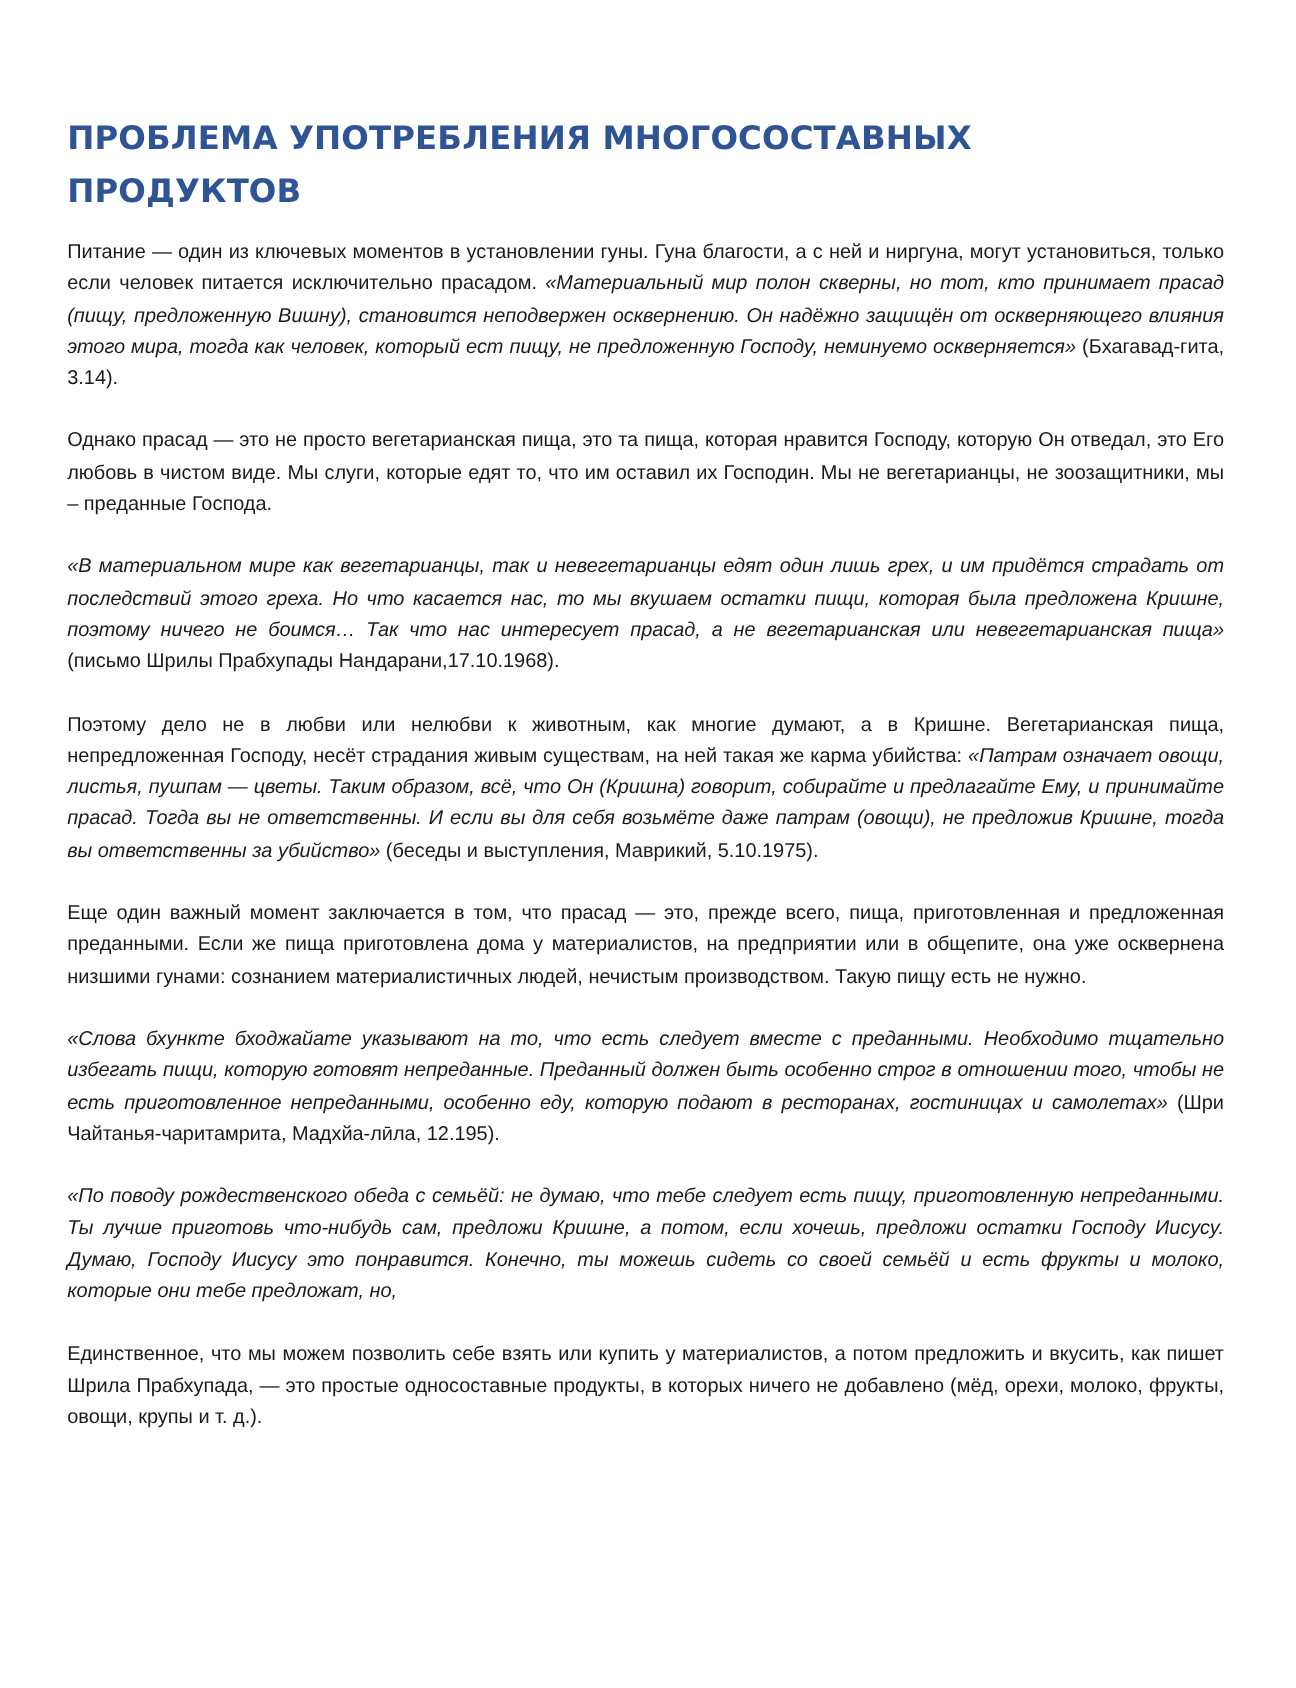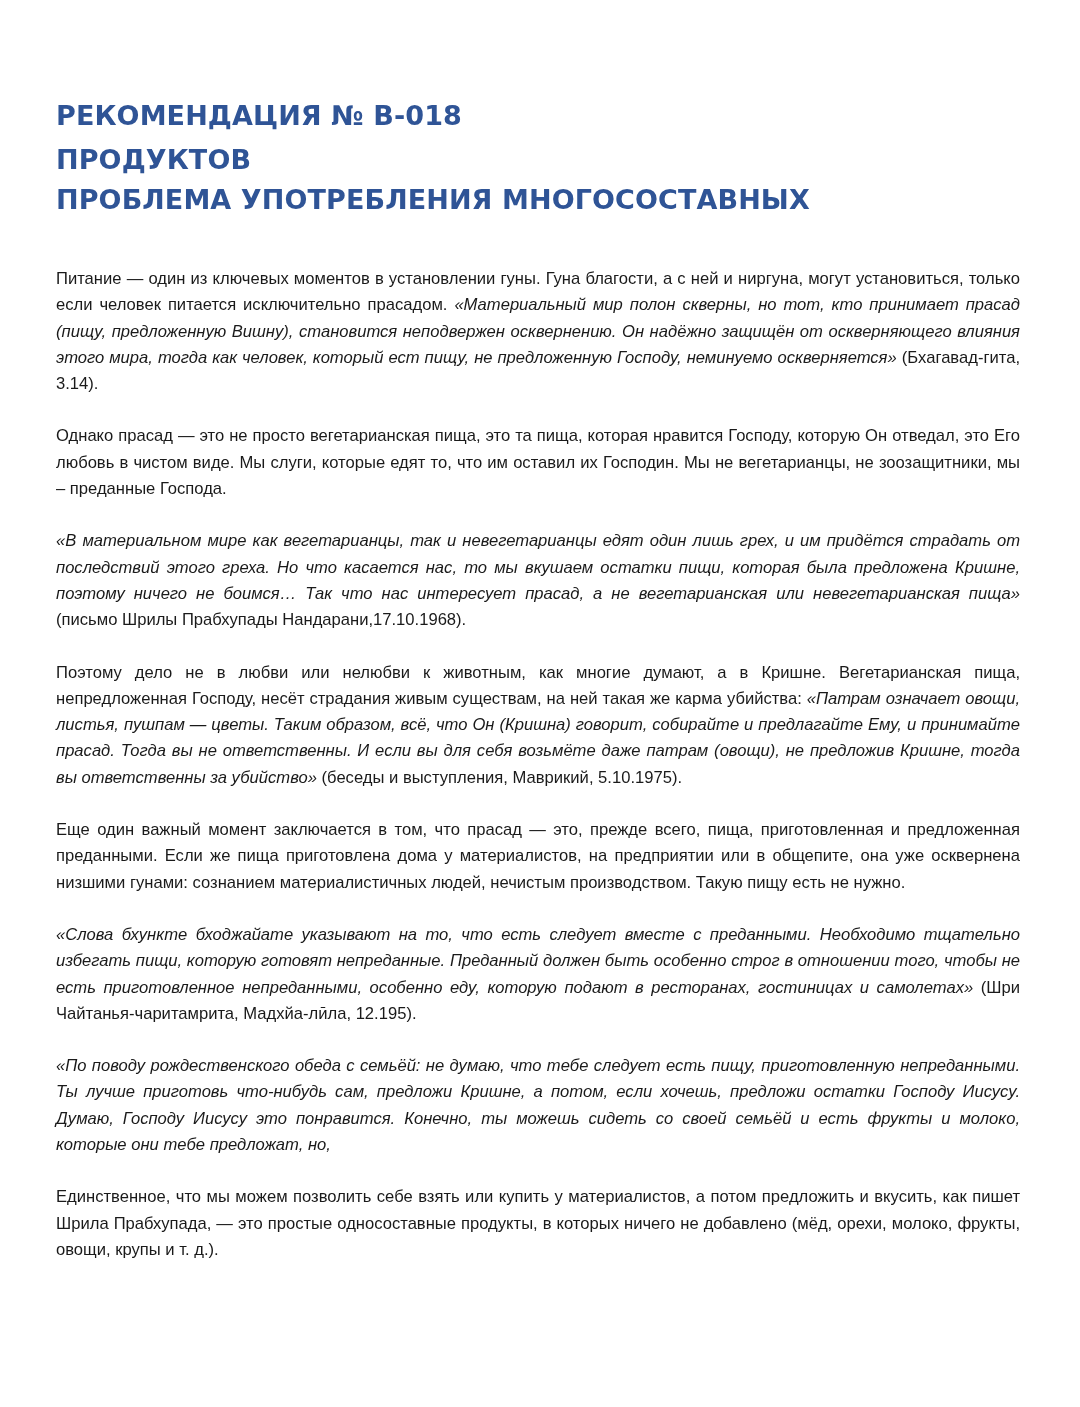--- a/index.html
+++ b/index.html
@@ -28,43 +28,42 @@
       line-height: 40px;
       letter-spacing: 0.1px;
     }
     .title .line {
       display: block;
     }
     .title .line.l3 {
       margin-top: 4px;
     }
     .content {
-      margin-top: 46px;
+      margin-top: 17px;
     }
     .para {
       margin: 0 0 26px 0;
       font-family: "Liberation Sans", sans-serif;
       font-size: 16.6px;
       line-height: 26.3px;
       color: #1a1a1a;
       text-align: justify;
       text-align-last: left;
     }
     .para .q {
       font-style: italic;
     }
   </style>
 </head>
 <body>
 
 <div class="page">
   <h1 class="title" style="color: rgb(47, 84, 150);">
-    <span class="line l1">РЕКОМЕНДАЦИЯ № В-018</span>
+    <span class="line l2">ПРОБЛЕМА УПОТРЕБЛЕНИЯ МНОГОСОСТАВНЫХ</span>
     <span class="line l3">ПРОДУКТОВ</span>
-    <span class="line l2">ПРОБЛЕМА УПОТРЕБЛЕНИЯ МНОГОСОСТАВНЫХ</span>
   </h1>
 
   <div class="content">
     <p class="para">
       <span>Питание — один из ключевых моментов в установлении гуны. Гуна благости, а с ней и ниргуна, могут установиться, только если человек питается исключительно прасадом. </span><span class="q">«Материальный мир полон скверны, но тот, кто принимает прасад (пищу, предложенную Вишну), становится неподвержен осквернению. Он надёжно защищён от оскверняющего влияния этого мира, тогда как человек, который ест пищу, не предложенную Господу, неминуемо оскверняется»</span><span> (Бхагавад-гита, 3.14).</span>
     </p>
 
     <p class="para">
       <span>Однако прасад — это не просто вегетарианская пища, это та пища, которая нравится Господу, которую Он отведал, это Его любовь в чистом виде. Мы слуги, которые едят то, что им оставил их Господин. Мы не вегетарианцы, не зоозащитники, мы – преданные Господа.</span>
     </p>

